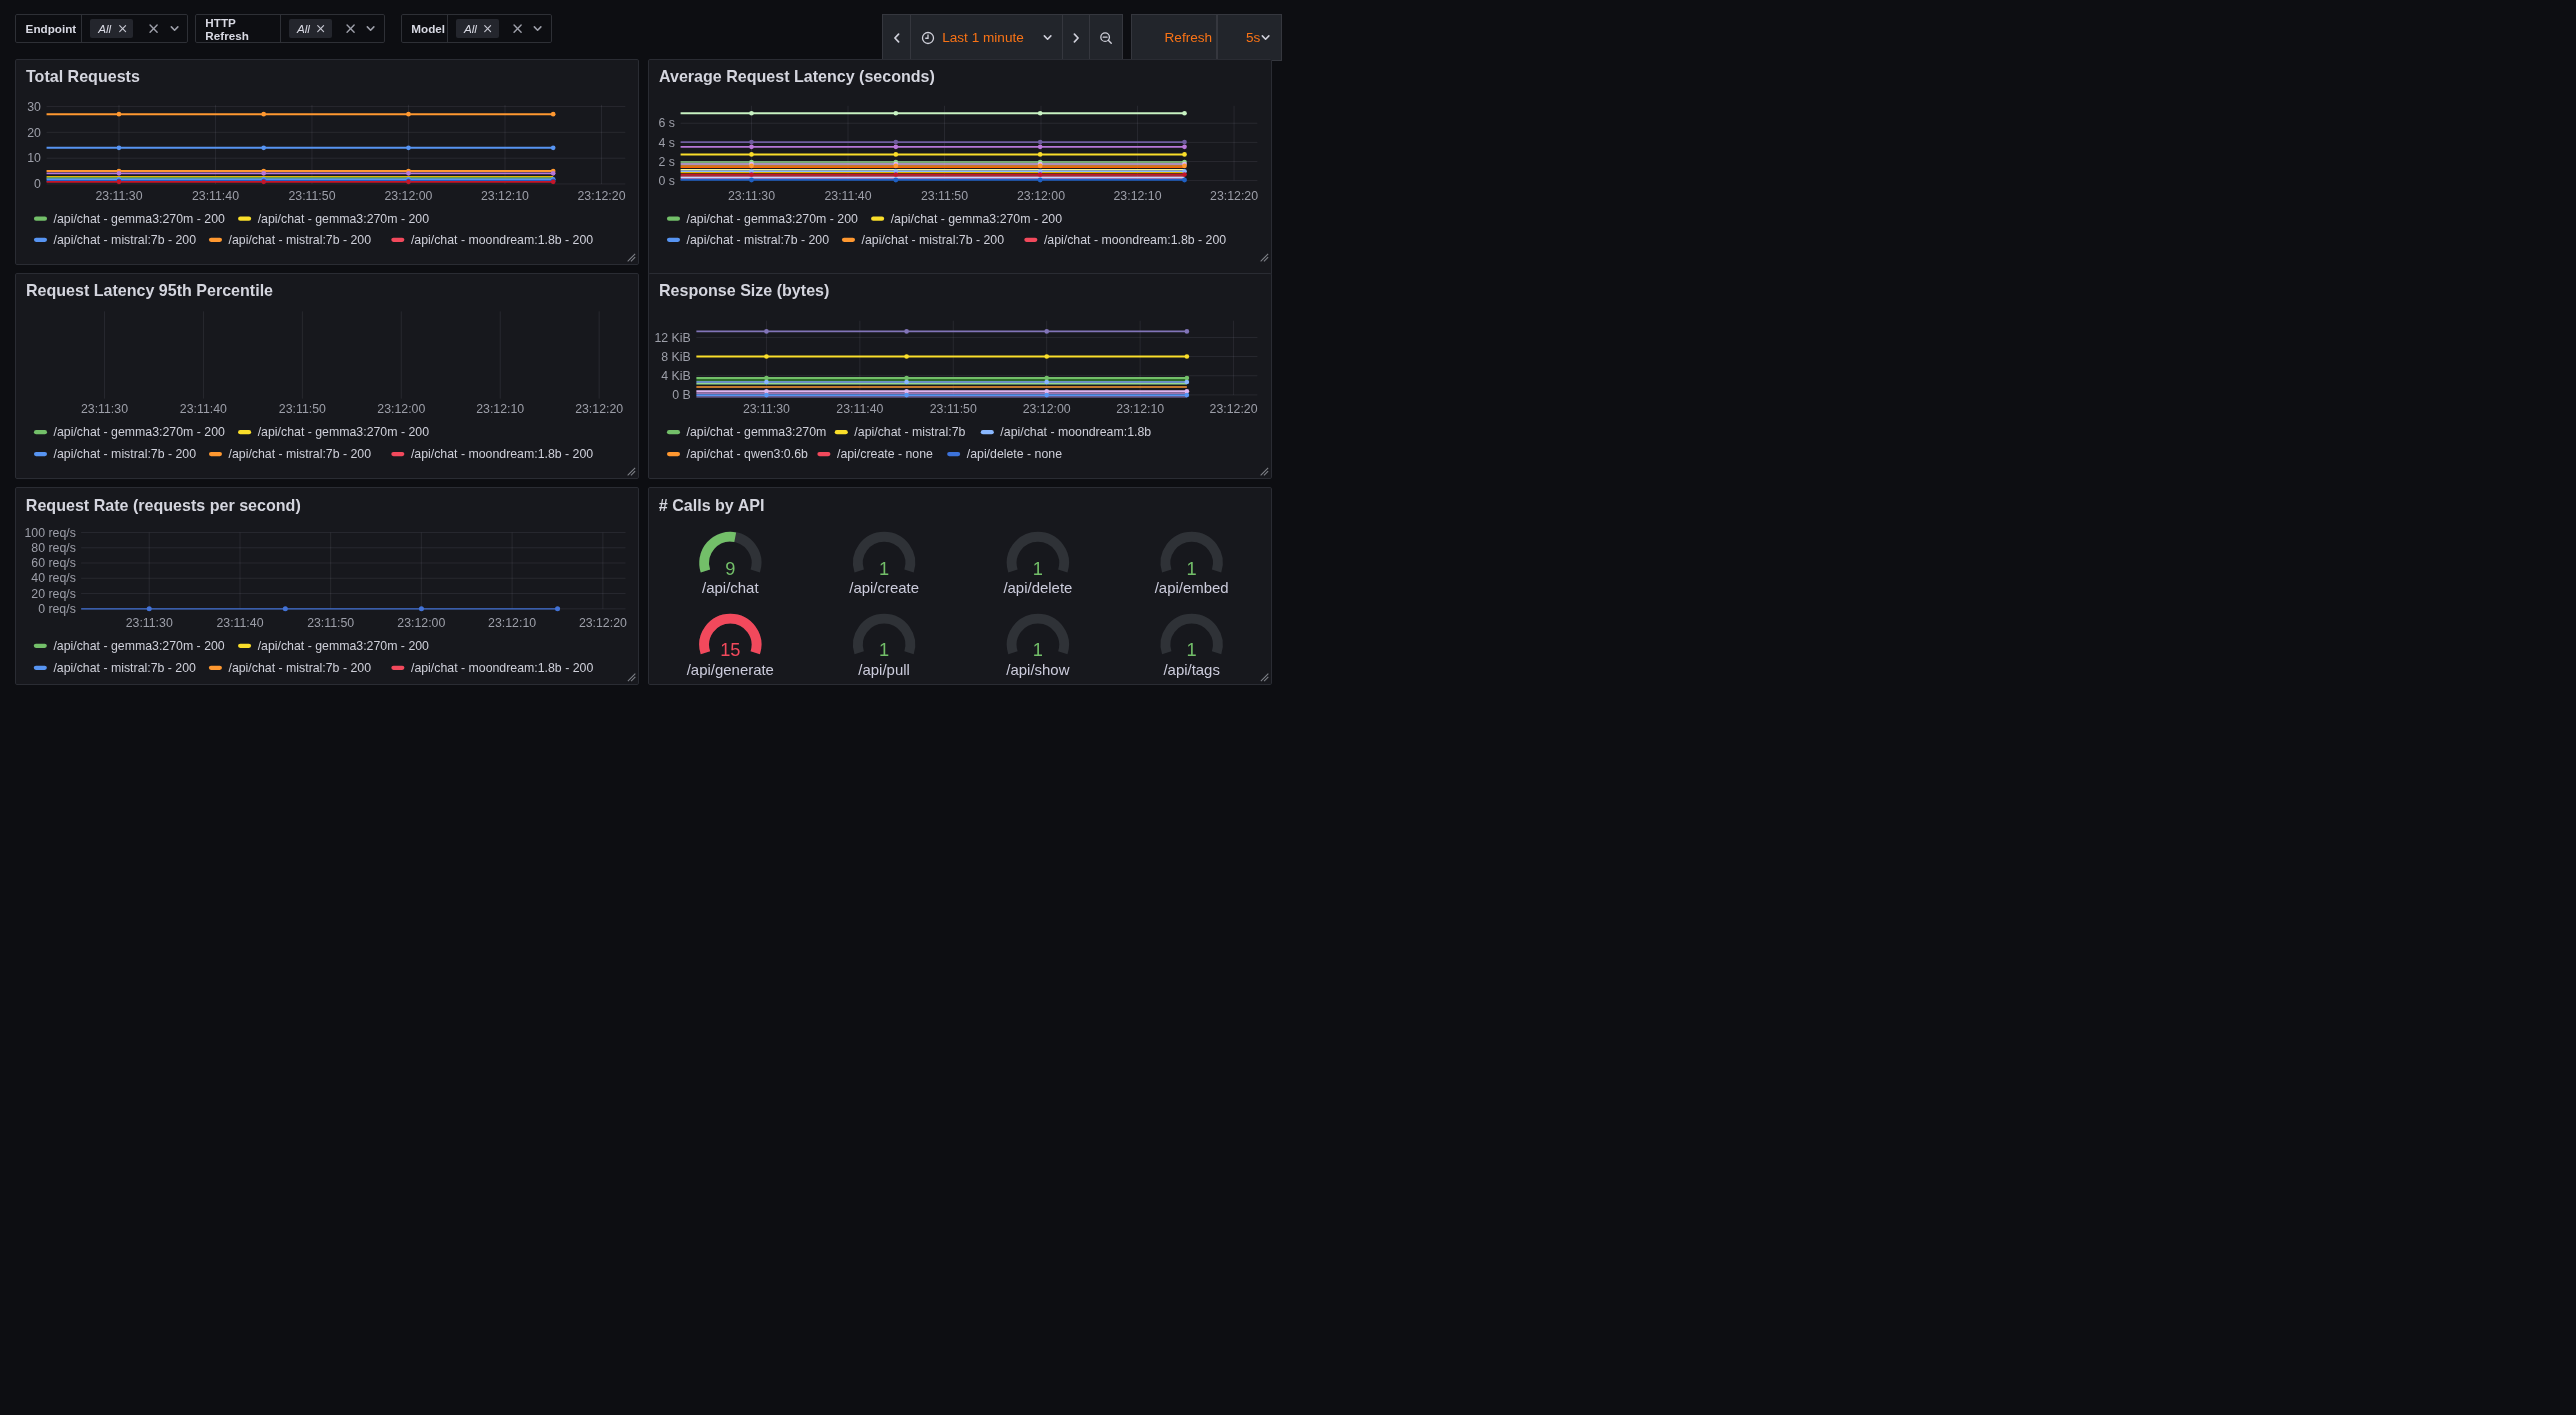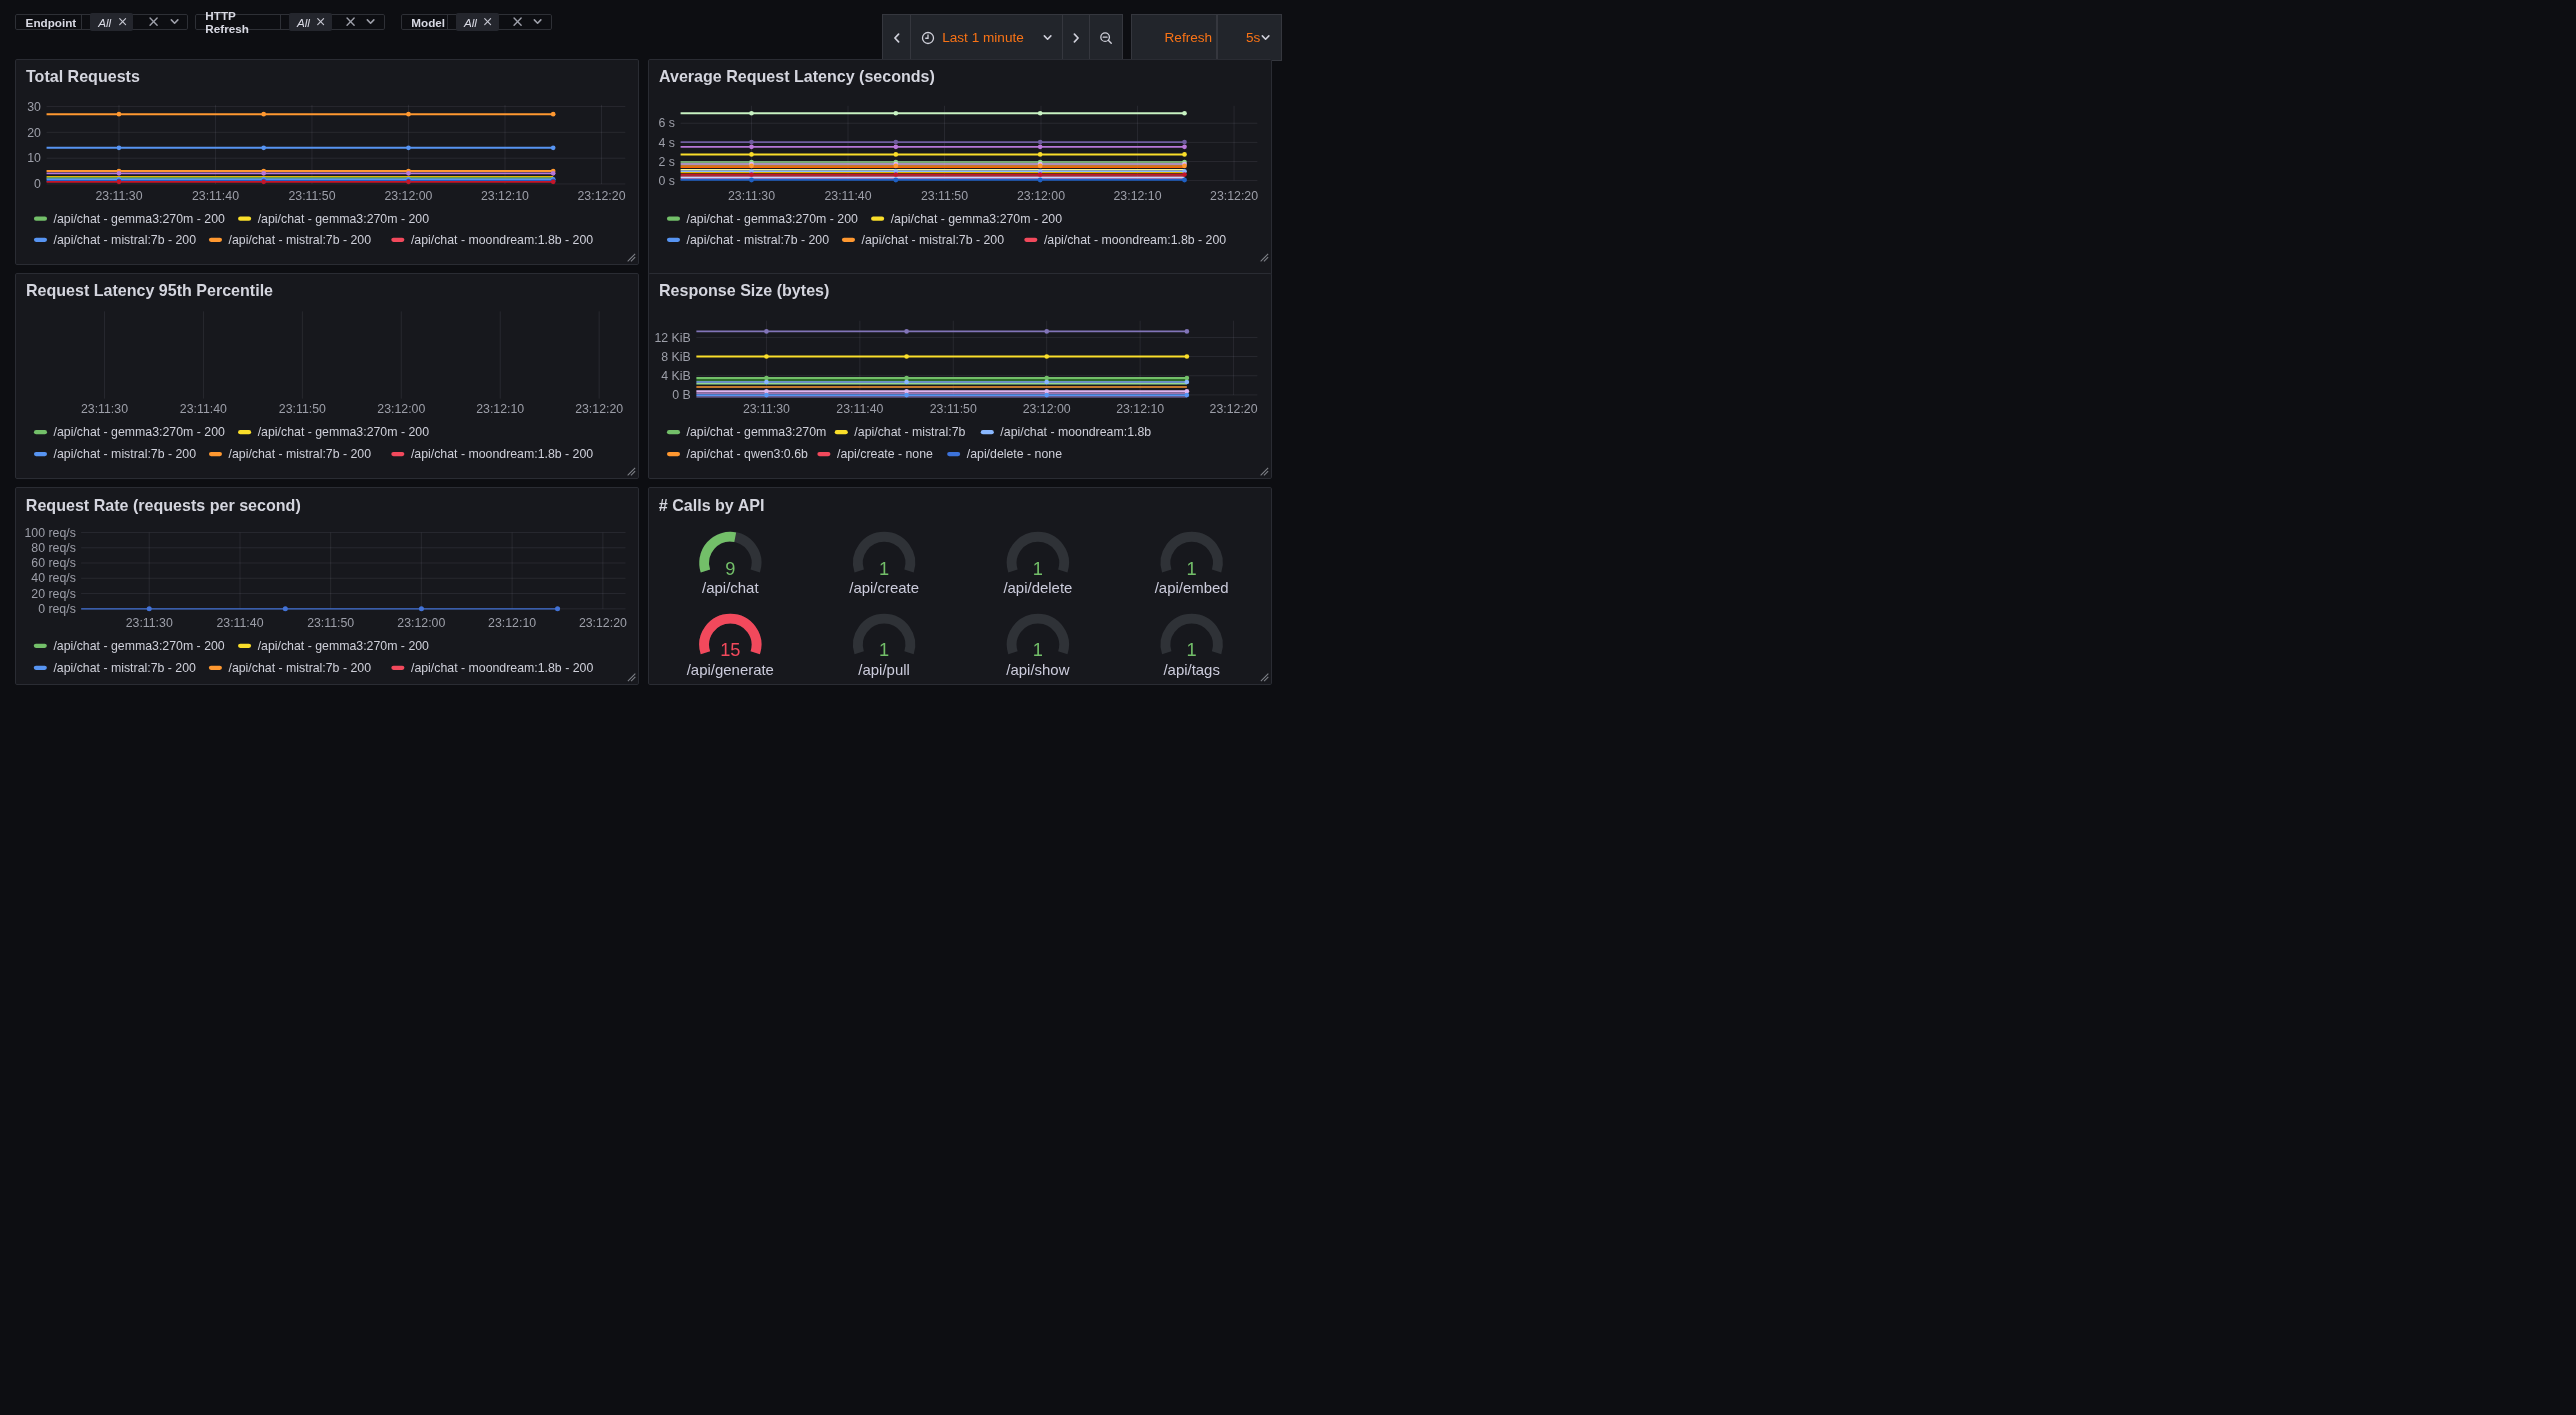--- a/index.html
+++ b/index.html
@@ -1,19 +1,19 @@
 <!DOCTYPE html>
 <html style="font-size:15px"><head><meta charset="utf-8"><title>dash</title>
 <style>
 * { margin:0; padding:0; box-sizing:border-box; }
 html,body { width:1288px; height:708px; background:#0d0e12; font-family:"Liberation Sans", sans-serif; overflow:hidden; }
 .panel { position:absolute; background:#17181d; border:0.9px solid #2a2c33; border-radius:1.9px; }
 .panel svg { position:absolute; left:0; top:0; }
 .topbar { position:absolute; left:0; top:14px; width:1288px; height:29px; }
-.fgroup { position:absolute; top:0; height:16px; display:flex; border:0.9px solid #2e3036; border-radius:1.9px; background:#0d0e12;justify-content:space-between; }
+.fgroup { position:absolute; top:0; height:29px; display:flex; border:0.9px solid #2e3036; border-radius:1.9px; background:#0d0e12;justify-content:space-between; }
 .flabel { display:flex; align-items:center; padding-left:9.3px; font-size:11.7px; font-weight:600; color:#d8d9e3; border-right:0.9px solid #2e3036; }
 .fvalue { display:flex; align-items:center; padding:0 7.5px;font-style:italic; }
 .chip { display:flex; align-items:center; background:#24262d; border-radius:1.9px; font-size:11.7px; color:#d8d9e3; padding:2.8px 6.5px 2.8px 8.4px; }
 .chipx { display:flex; margin-left:6.5px; }
 .fico { display:flex; }
 .tgroup { position:absolute; top:0; height:29px; display:flex; }
 .tbtn { display:flex; align-items:center; background:#22252b; border:0.9px solid #35373e; font-size:13.6px; font-weight:500; color:#f97316; height:47px; }
 .tbtn.sq { justify-content:center; }
 .tgroup .tbtn + .tbtn { border-left:none; }
 </style></head>

